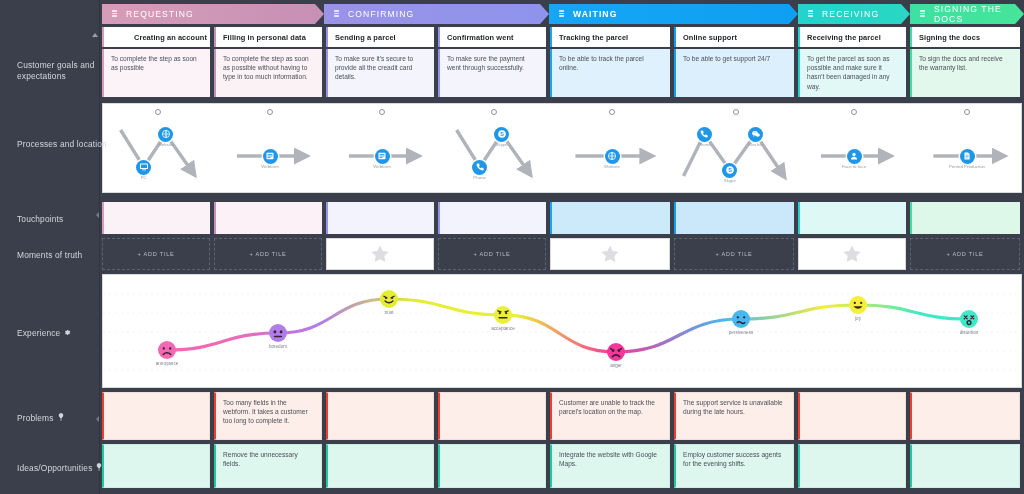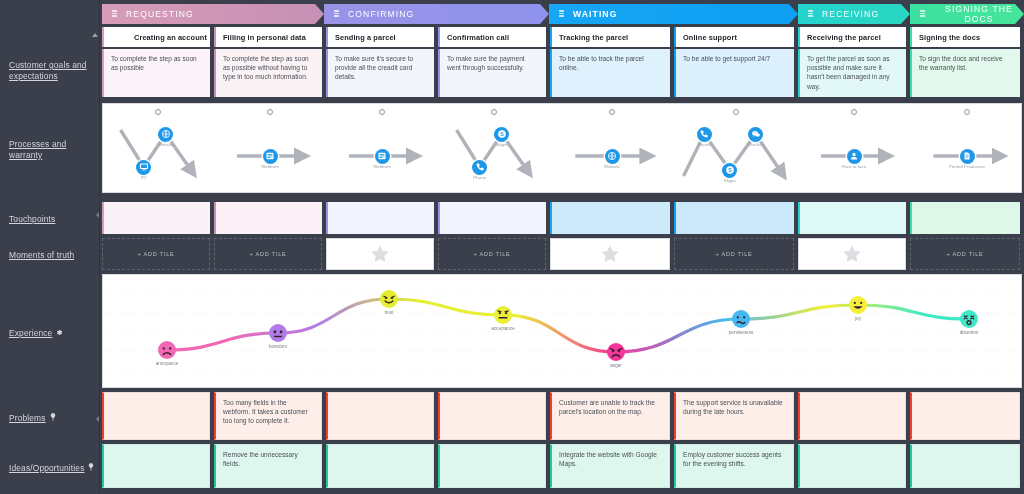--- a/index.html
+++ b/index.html
@@ -17,41 +17,40 @@
 
   
   .rail {
     position: absolute; left: 0; top: 0;
     width: 100px; height: 494px;
     background: #3a3f4b;
     border-right: 1px solid #2f343e;
     z-index: 6;
   }
   .rail-label {
-    position: absolute; left: 9px;
+    position: absolute; left: 17px;
     width: 92px;
     color: #d3d6dc;
     font-size: 8.4px;
     line-height: 11px;
     letter-spacing: .15px;
     display: flex; align-items: flex-end; gap: 4px;
     flex-wrap: wrap;
-    text-decoration: underline;
   }
   .rail-label .lbl-txt { display: block; }
   .mini-ico { display: inline-block; }
 
   
   .grid {
     position: absolute; left: 100px; top: 0;
     width: 924px; height: 494px;
   }
 
   
-  .stagebar { position: absolute; left: 0; top: 4px; height: 20px; width: 924px; text-align: center; }
+  .stagebar { position: absolute; left: 0; top: 4px; height: 20px; width: 924px; }
   .stage {
     position: absolute; top: 0; height: 20px;
     display: flex; align-items: center;
     color: #ffffff;
     font-size: 8.6px;
     letter-spacing: 1.1px;
     padding-left: 10px;
     clip-path: polygon(0 0, calc(100% - 9px) 0, 100% 50%, calc(100% - 9px) 100%, 0 100%);
   }
   .stage .dots { margin-right: 9px; opacity: .75; }
@@ -173,21 +172,21 @@
 </head>
 <body>
 
 <div id="board">
 
   <div class="rail">
     <div class="rail-label" style="top:60px">
       <span class="lbl-txt">Customer goals and expectations</span>
     </div>
     <div class="rail-label" style="top:139px">
-      <span class="lbl-txt">Processes and warranty</span>
+      <span class="lbl-txt">Processes and location</span>
     </div>
     <div class="rail-label" style="top:214px">
       <span class="lbl-txt">Touchpoints</span>
     </div>
     <div class="rail-label" style="top:250px">
       <span class="lbl-txt">Moments of truth</span>
     </div>
     <div class="rail-label" style="top:328px">
       <span class="lbl-txt">Experience</span>
       <span class="mini-ico">
@@ -264,21 +263,21 @@
             <i></i>
             <i></i>
           </span>
           <span>SIGNING THE DOCS</span>
         </div>
       </div>
     <div class="hdrrow" id="hdrrow">
         <div class="hdr" style="left: 2px; width: 108px; border-left-color: rgb(215, 156, 184); padding-left: 30px;">Creating an account</div>
         <div class="hdr" style="left: 114px; width: 108px; border-left-color: rgb(199, 144, 182);">Filling in personal data</div>
         <div class="hdr" style="left: 226px; width: 108px; border-left-color: rgb(154, 147, 232);">Sending a parcel</div>
-        <div class="hdr" style="left: 338px; width: 108px; border-left-color: rgb(143, 147, 236);">Confirmation call</div>
+        <div class="hdr" style="left: 338px; width: 108px; border-left-color: rgb(143, 147, 236);">Confirmation went</div>
         <div class="hdr" style="left: 450px; width: 120px; border-left-color: rgb(23, 166, 245);">Tracking the parcel</div>
         <div class="hdr" style="left: 574px; width: 120px; border-left-color: rgb(14, 159, 242);">Online support</div>
         <div class="hdr" style="left: 698px; width: 108px; border-left-color: rgb(35, 211, 205);">Receiving the parcel</div>
         <div class="hdr" style="left: 810px; width: 110px; border-left-color: rgb(60, 224, 160);">Signing the docs</div>
       </div>
     <div class="goalsrow" id="goalsrow">
         <div class="goal" style="left: 2px; width: 108px; border-left-color: rgb(215, 156, 184); background: rgb(251, 243, 247);">To complete the step as soon as possible</div>
         <div class="goal" style="left: 114px; width: 108px; border-left-color: rgb(199, 144, 182); background: rgb(251, 242, 246);">To complete the step as soon as possible without having to type in too much information.</div>
         <div class="goal" style="left: 226px; width: 108px; border-left-color: rgb(154, 147, 232); background: rgb(244, 244, 253);">To make sure it's secure to provide all the creadit card details.</div>
         <div class="goal" style="left: 338px; width: 108px; border-left-color: rgb(143, 147, 236); background: rgb(244, 244, 253);">To make sure the payment went through successfully.</div>

